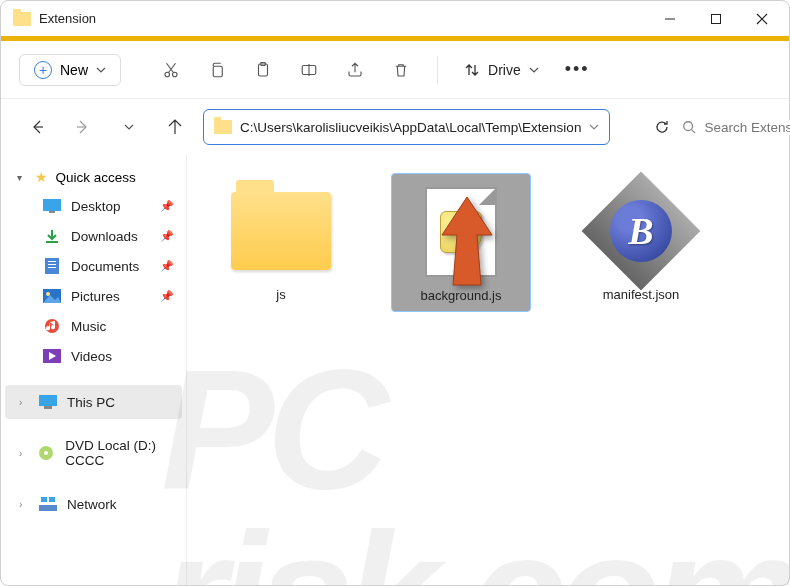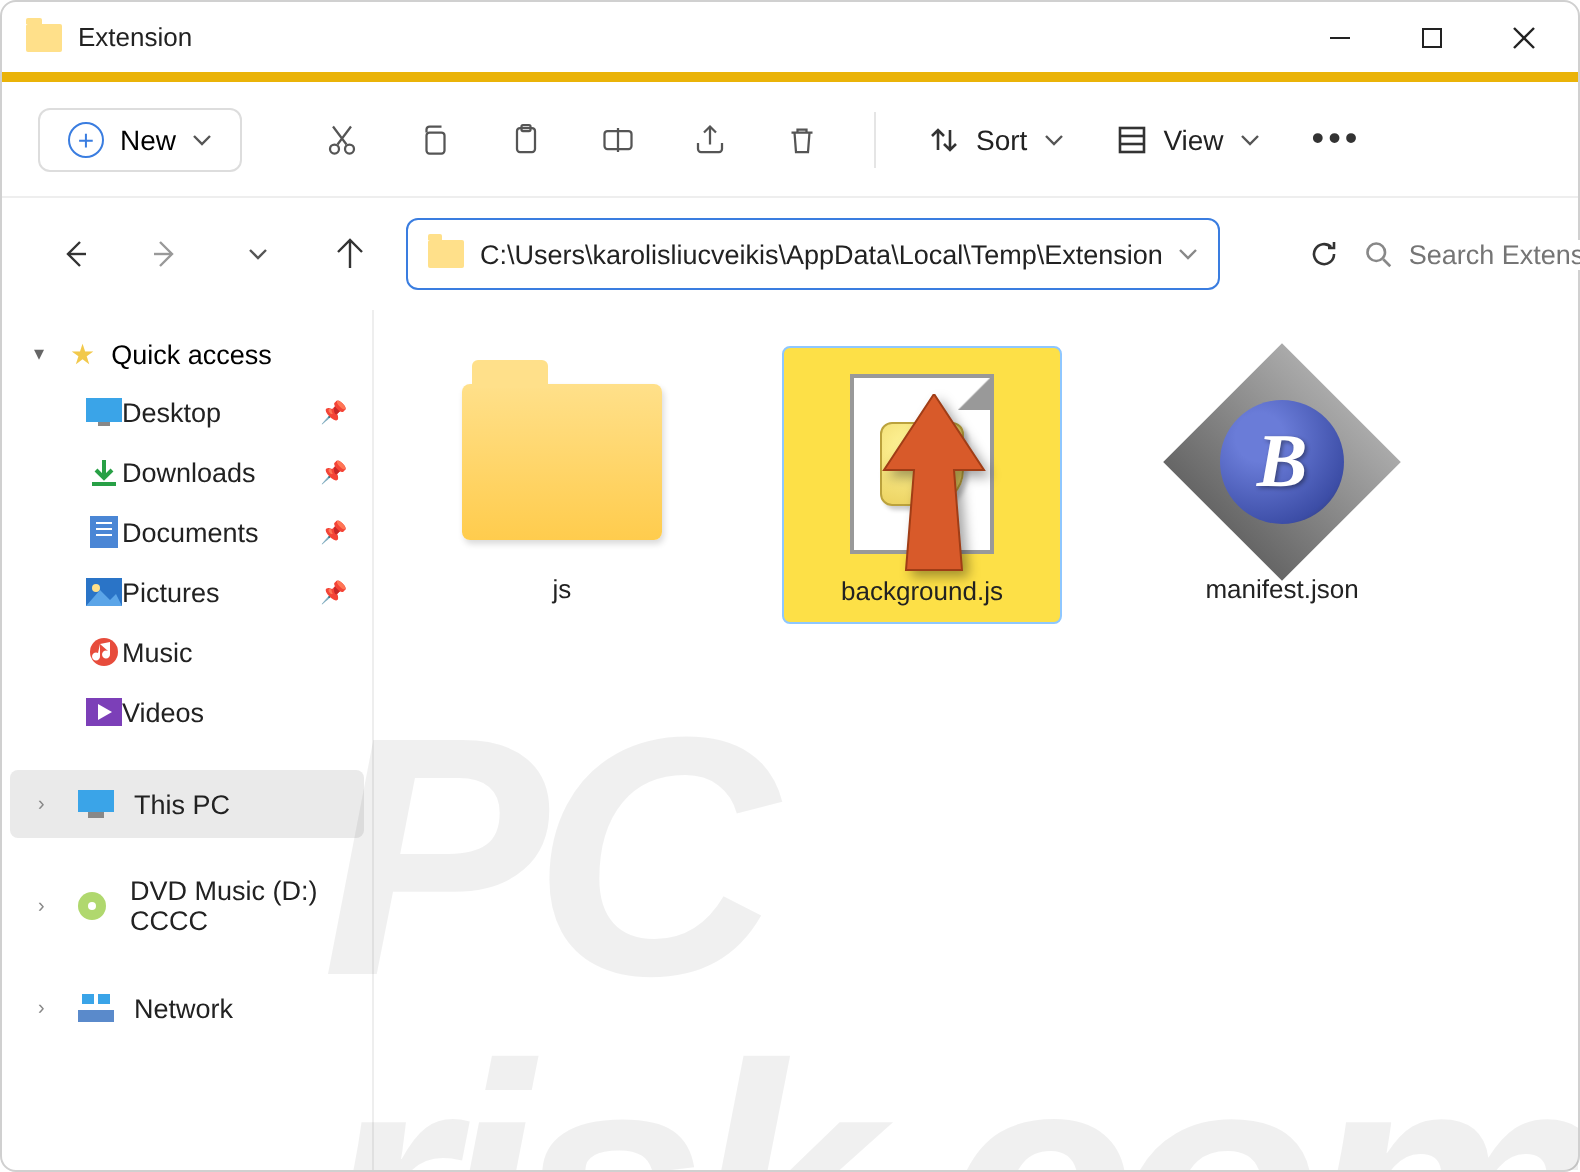--- a/index.html
+++ b/index.html
@@ -38,29 +38,29 @@
     .refresh-btn { width:36px; height:36px; display:flex; align-items:center; justify-content:center; color:#555; }
     .search { width:170px; display:flex; align-items:center; gap:8px; color:#888; font-size:13.5px; }
     .search input { border:none; outline:none; font-size:13.5px; width:130px; color:#333; }
     
     
     .body { flex:1; display:flex; overflow:hidden; position:relative; }
     .sidebar { width:186px; border-right:1px solid #eee; padding:8px 4px; font-size:13.5px; overflow:auto; }
     .qa-hdr { display:flex; align-items:center; gap:8px; padding:6px 12px; font-weight:400; }
     .chev-s { display:inline-block; width:10px; color:#666; font-size:10px; }
     .star { color:#f2c94c; font-size:14px; }
-    .qa-item { display:flex; align-items:center; padding:7px 8px 7px 38px; color:#222; position:relative;text-align:right; }
+    .qa-item { display:flex; align-items:center; gap:10px; padding:7px 8px 7px 38px; color:#222; position:relative;text-align:right; }
     .pin { margin-left:auto; color:#999; font-size:11px; }
     .sb-item { display:flex; align-items:center; gap:10px; padding:9px 8px 9px 14px; color:#222; }
     .sb-item.sel { background:#eaeaea; border-radius:4px; }
     .ic { width:18px; height:16px; display:inline-flex; align-items:center; justify-content:center; flex:none; }
     
     .content { flex:1; display:flex; padding:18px 24px; gap:40px; align-items:flex-start; position:relative; }
     .item { width:140px; display:flex; flex-direction:column; align-items:center; gap:6px; padding:8px; border-radius:4px; }
-    .item.sel { background:#fde047; border:1px solid #8ec7ff; }
+    .item.sel { background:#a3a3a3; border:1px solid #8ec7ff; }
     .item .thumb { width:110px; height:100px; display:flex; align-items:center; justify-content:center; }
     .item .lbl { font-size:13px; color:#222; text-align:right; }
     
     
     .folder-lg { width:100px; height:78px; background:linear-gradient(#ffe08a,#ffcc4d); border-radius:4px; position:relative; box-shadow:1px 2px 3px rgba(0,0,0,.15);}
     .folder-lg::before{content:'';position:absolute;top:-12px;left:5px;width:38px;height:14px;background:#ffe08a;border-radius:3px 3px 0 0;}
     
     
     .jsfile { width:72px; height:90px; border:2px solid #999; background:#fff; display:flex; align-items:center; justify-content:center; position:relative; }
     .jsfile::after { content:''; position:absolute; top:0; right:0; width:16px; height:16px; background:linear-gradient(135deg,#fff 48%,#999 52%);}
@@ -155,32 +155,21 @@
     <div class="icon-btn">
         <svg viewBox="0 0 24 24" fill="none" stroke="#555" stroke-width="1.5">
           <path d="M5 7 h14 M9 7 V5 h6 v2 M7 7 l1 13 h8 l1-13"></path>
         </svg>
       </div>
     <div class="vdiv"></div>
     <div class="sort-btn">
       <svg width="16" height="16" viewBox="0 0 16 16" fill="none" stroke="#333" stroke-width="1.3">
           <path d="M5 3 v10 M2 6 l3-3 3 3 M11 13 V3 M8 10 l3 3 3-3"></path>
         </svg>
-      <span>Sort</span>
-      <svg width="10" height="10" viewBox="0 0 10 10">
-          <path d="M1 3 L5 7 L9 3" fill="none" stroke="#555" stroke-width="1.2"></path>
-        </svg>
-    </div>
-    <div class="view-btn">
-      <svg width="16" height="16" viewBox="0 0 16 16" fill="none" stroke="#333" stroke-width="1.3">
-          <rect x="2" y="2" width="12" height="12"></rect>
-          <line x1="2" y1="6" x2="14" y2="6"></line>
-          <line x1="2" y1="10" x2="14" y2="10"></line>
-        </svg>
-      <span>View</span>
+      <span>Drive</span>
       <svg width="10" height="10" viewBox="0 0 10 10">
           <path d="M1 3 L5 7 L9 3" fill="none" stroke="#555" stroke-width="1.2"></path>
         </svg>
     </div>
     <div class="dots">•••</div>
   </div>
 
   <div class="navrow">
     <div class="nav-arrows">
       <span class="icon-slim">
@@ -311,21 +300,21 @@
         </div>
       <div style="height:10px"></div>
       <div class="sb-item">
           <span class="chev-s" style="color:#888">›</span>
           <span class="ic">
             <svg width="16" height="16" viewBox="0 0 16 16">
               <circle cx="8" cy="8" r="7" fill="#b0d86e"></circle>
               <circle cx="8" cy="8" r="2" fill="#fff"></circle>
             </svg>
           </span>
-          <span>DVD Music (D:) CCCC</span>
+          <span>DVD Local (D:) CCCC</span>
         </div>
       <div style="height:10px"></div>
       <div class="sb-item">
           <span class="chev-s" style="color:#888">›</span>
           <span class="ic">
             <svg width="18" height="14" viewBox="0 0 18 14">
               <rect x="2" y="0" width="6" height="5" fill="#3aa4e8"></rect>
               <rect x="10" y="0" width="6" height="5" fill="#3aa4e8"></rect>
               <rect x="0" y="8" width="18" height="6" fill="#5a8acb"></rect>
             </svg>

